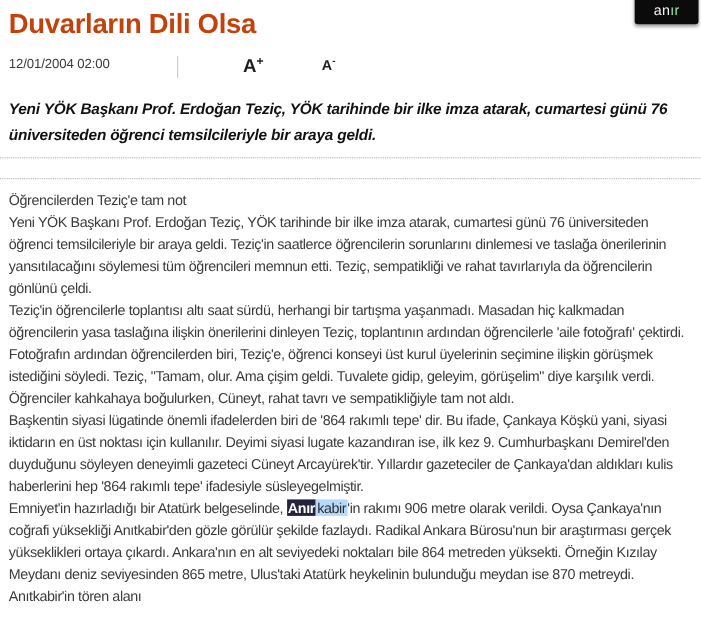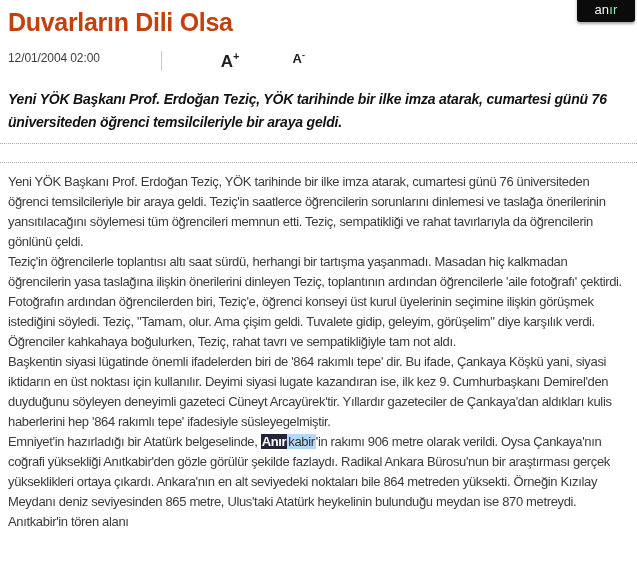--- a/index.html
+++ b/index.html
@@ -95,20 +95,21 @@
     <button class="font-btn minus"><span>A</span><sup>-</sup></button>
   </div>
 
   <p class="lead">Yeni YÖK Başkanı Prof. Erdoğan Teziç, YÖK tarihinde bir ilke imza atarak, cumartesi günü 76 üniversiteden öğrenci temsilcileriyle bir araya geldi.</p>
 
   <div class="dotted sep-top"></div>
   <div class="toolbar-gap"></div>
   <div class="dotted"></div>
 
   <div class="body-text">
+    <p>Öğrencilerden Teziç'e tam not</p>
     <p>Yeni YÖK Başkanı Prof. Erdoğan Teziç, YÖK tarihinde bir ilke imza atarak, cumartesi günü 76 üniversiteden öğrenci temsilcileriyle bir araya geldi. Teziç'in saatlerce öğrencilerin sorunlarını dinlemesi ve taslağa önerilerinin yansıtılacağını söylemesi tüm öğrencileri memnun etti. Teziç, sempatikliği ve rahat tavırlarıyla da öğrencilerin gönlünü çeldi.</p>
     <p>Teziç'in öğrencilerle toplantısı altı saat sürdü, herhangi bir tartışma yaşanmadı. Masadan hiç kalkmadan öğrencilerin yasa taslağına ilişkin önerilerini dinleyen Teziç, toplantının ardından öğrencilerle 'aile fotoğrafı' çektirdi. Fotoğrafın ardından öğrencilerden biri, Teziç'e, öğrenci konseyi üst kurul üyelerinin seçimine ilişkin görüşmek istediğini söyledi. Teziç, "Tamam, olur. Ama çişim geldi. Tuvalete gidip, geleyim, görüşelim" diye karşılık verdi.</p>
-    <p>Öğrenciler kahkahaya boğulurken, Teziç, rahat tavrı ve sempatikliğiyle tam not aldı.</p>
+    <p>Öğrenciler kahkahaya boğulurken, Cüneyt, rahat tavrı ve sempatikliğiyle tam not aldı.</p>
     <p>Başkentin siyasi lügatinde önemli ifadelerden biri de '864 rakımlı tepe' dir. Bu ifade, Çankaya Köşkü yani, siyasi iktidarın en üst noktası için kullanılır. Deyimi siyasi lugate kazandıran ise, ilk kez 9. Cumhurbaşkanı Demirel'den duyduğunu söyleyen deneyimli gazeteci Cüneyt Arcayürek'tir. Yıllardır gazeteciler de Çankaya'dan aldıkları kulis haberlerini hep '864 rakımlı tepe' ifadesiyle süsleyegelmiştir.</p>
     <p><span>Emniyet'in hazırladığı bir Atatürk belgeselinde, </span><span class="hl-active">Anır</span><span class="hl">kabir</span><span>'in rakımı 906 metre olarak verildi. Oysa Çankaya'nın coğrafi yüksekliği Anıtkabir'den gözle görülür şekilde fazlaydı. Radikal Ankara Bürosu'nun bir araştırması gerçek yükseklikleri ortaya çıkardı. Ankara'nın en alt seviyedeki noktaları bile 864 metreden yüksekti. Örneğin Kızılay Meydanı deniz seviyesinden 865 metre, Ulus'taki Atatürk heykelinin bulunduğu meydan ise 870 metreydi. Anıtkabir'in tören alanı</span></p>
   </div>
 
 </div>
 
 </body></html>

